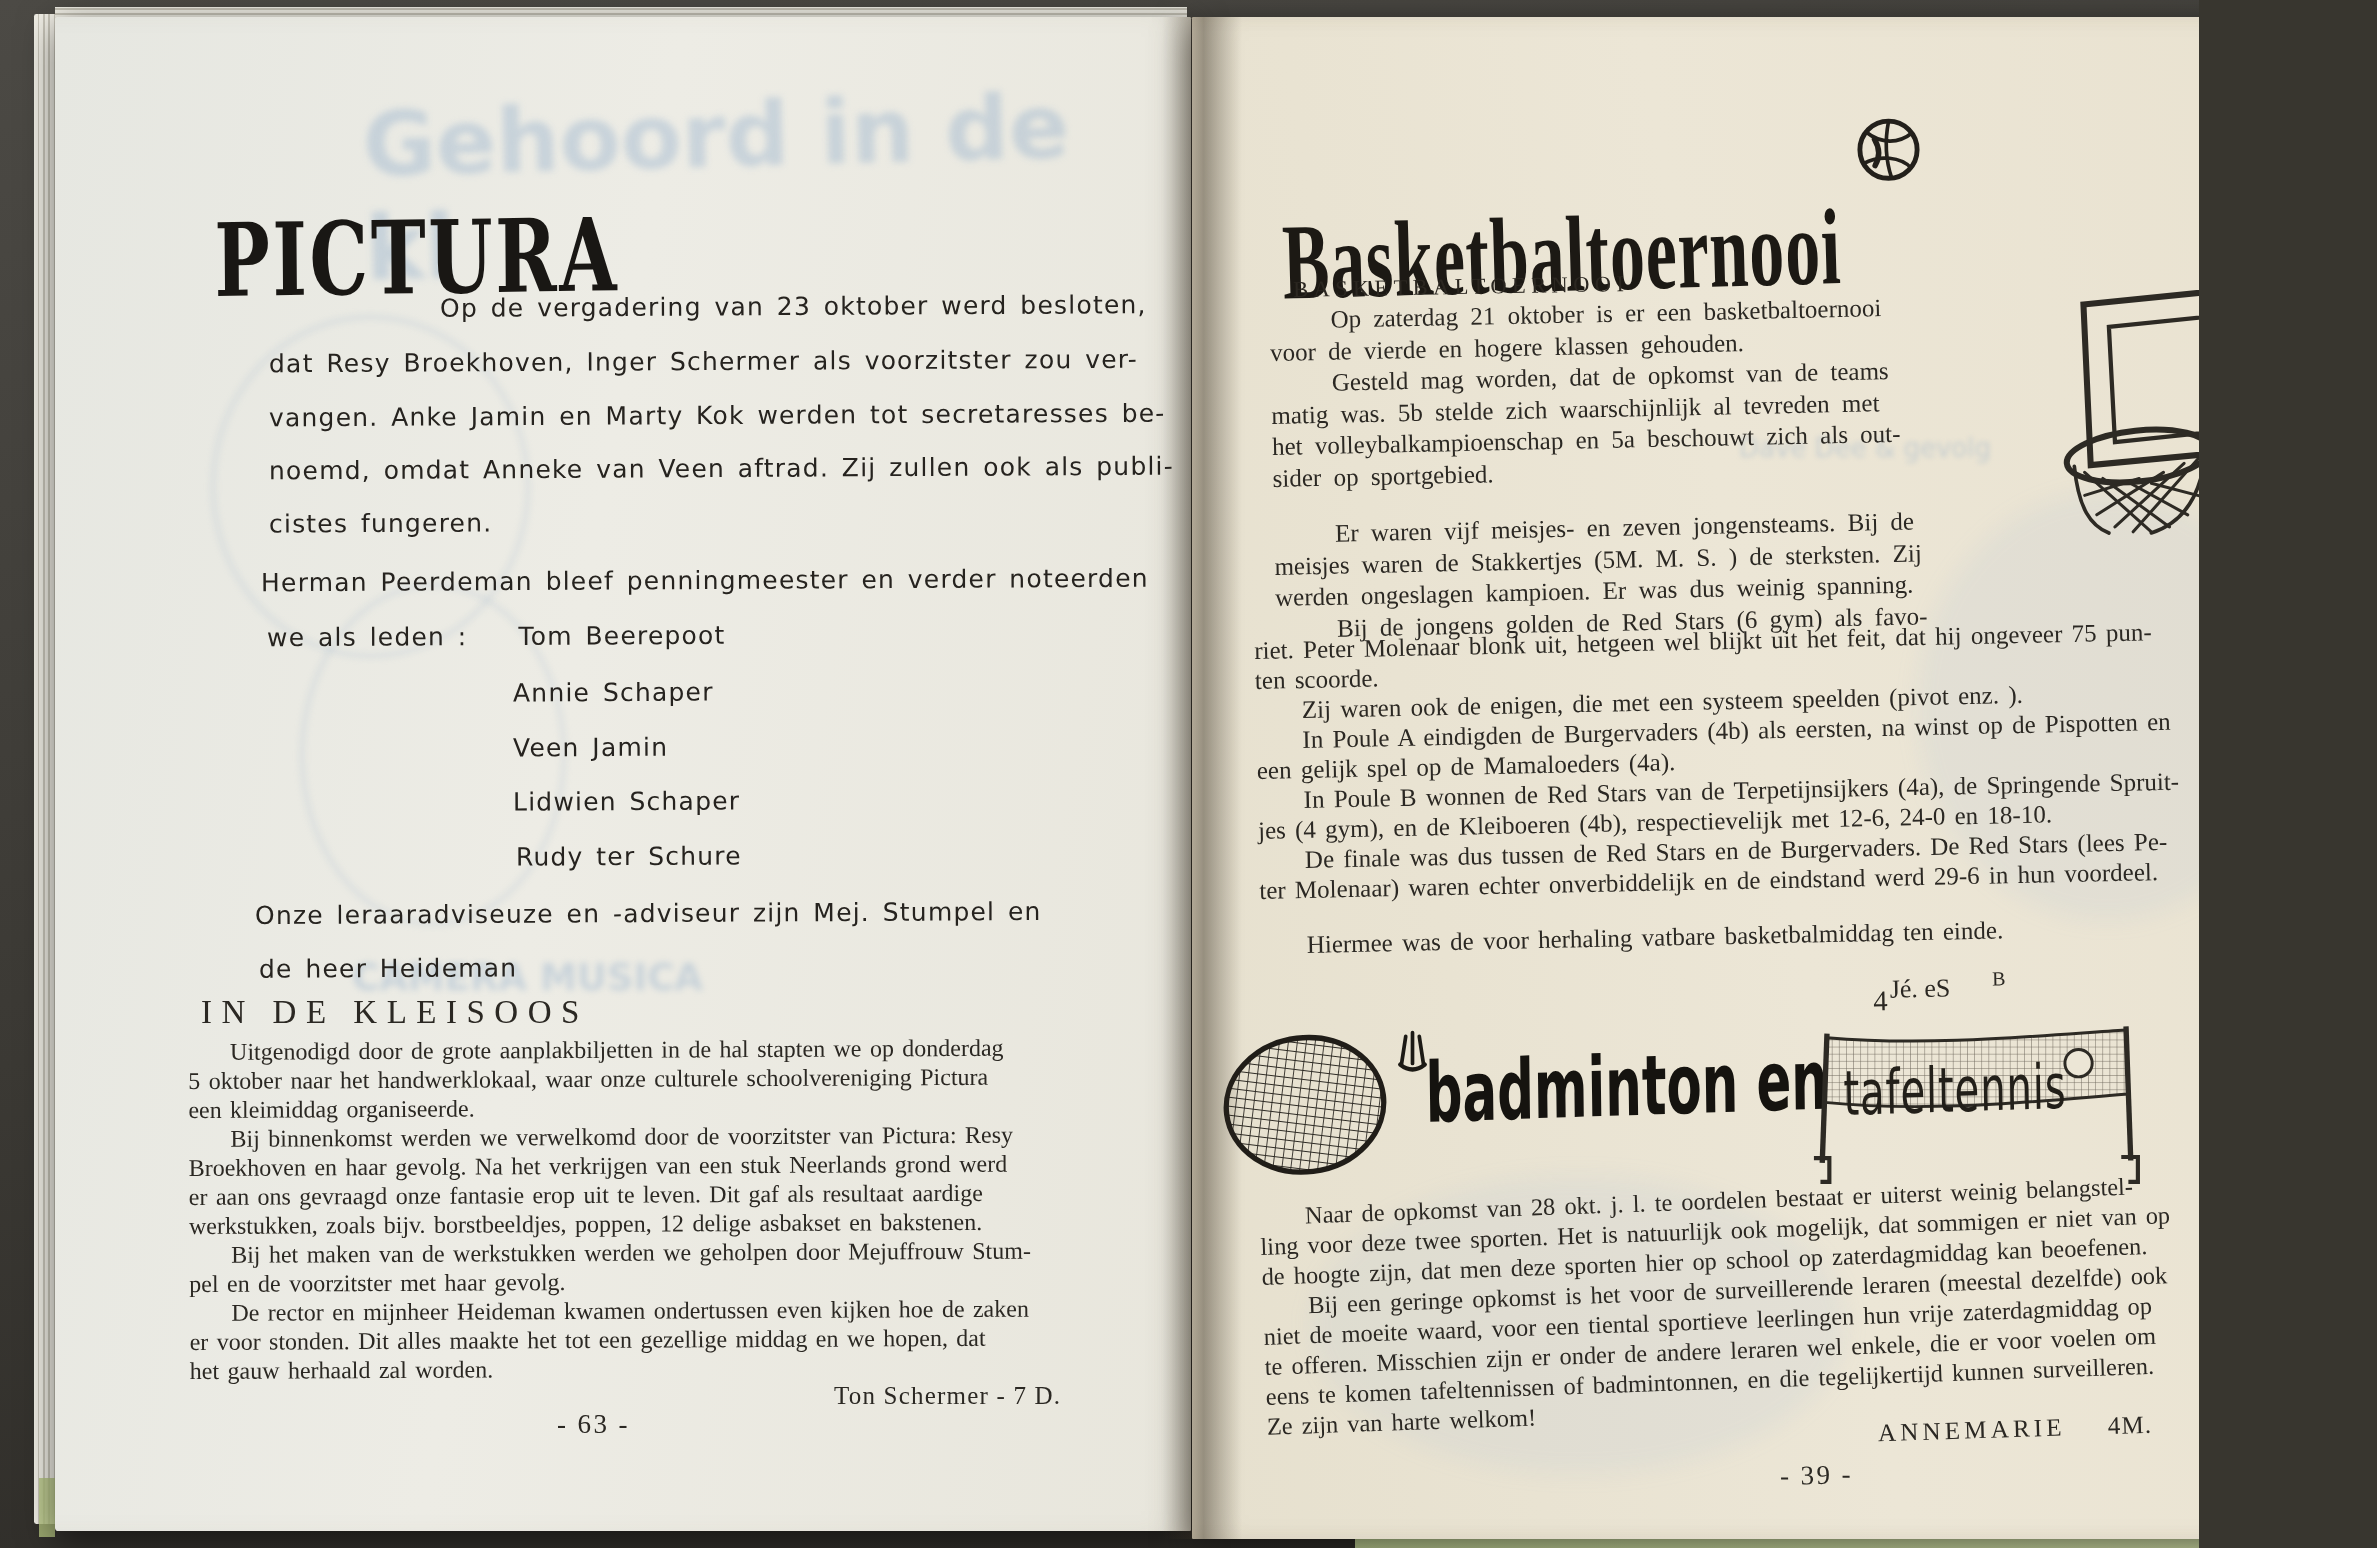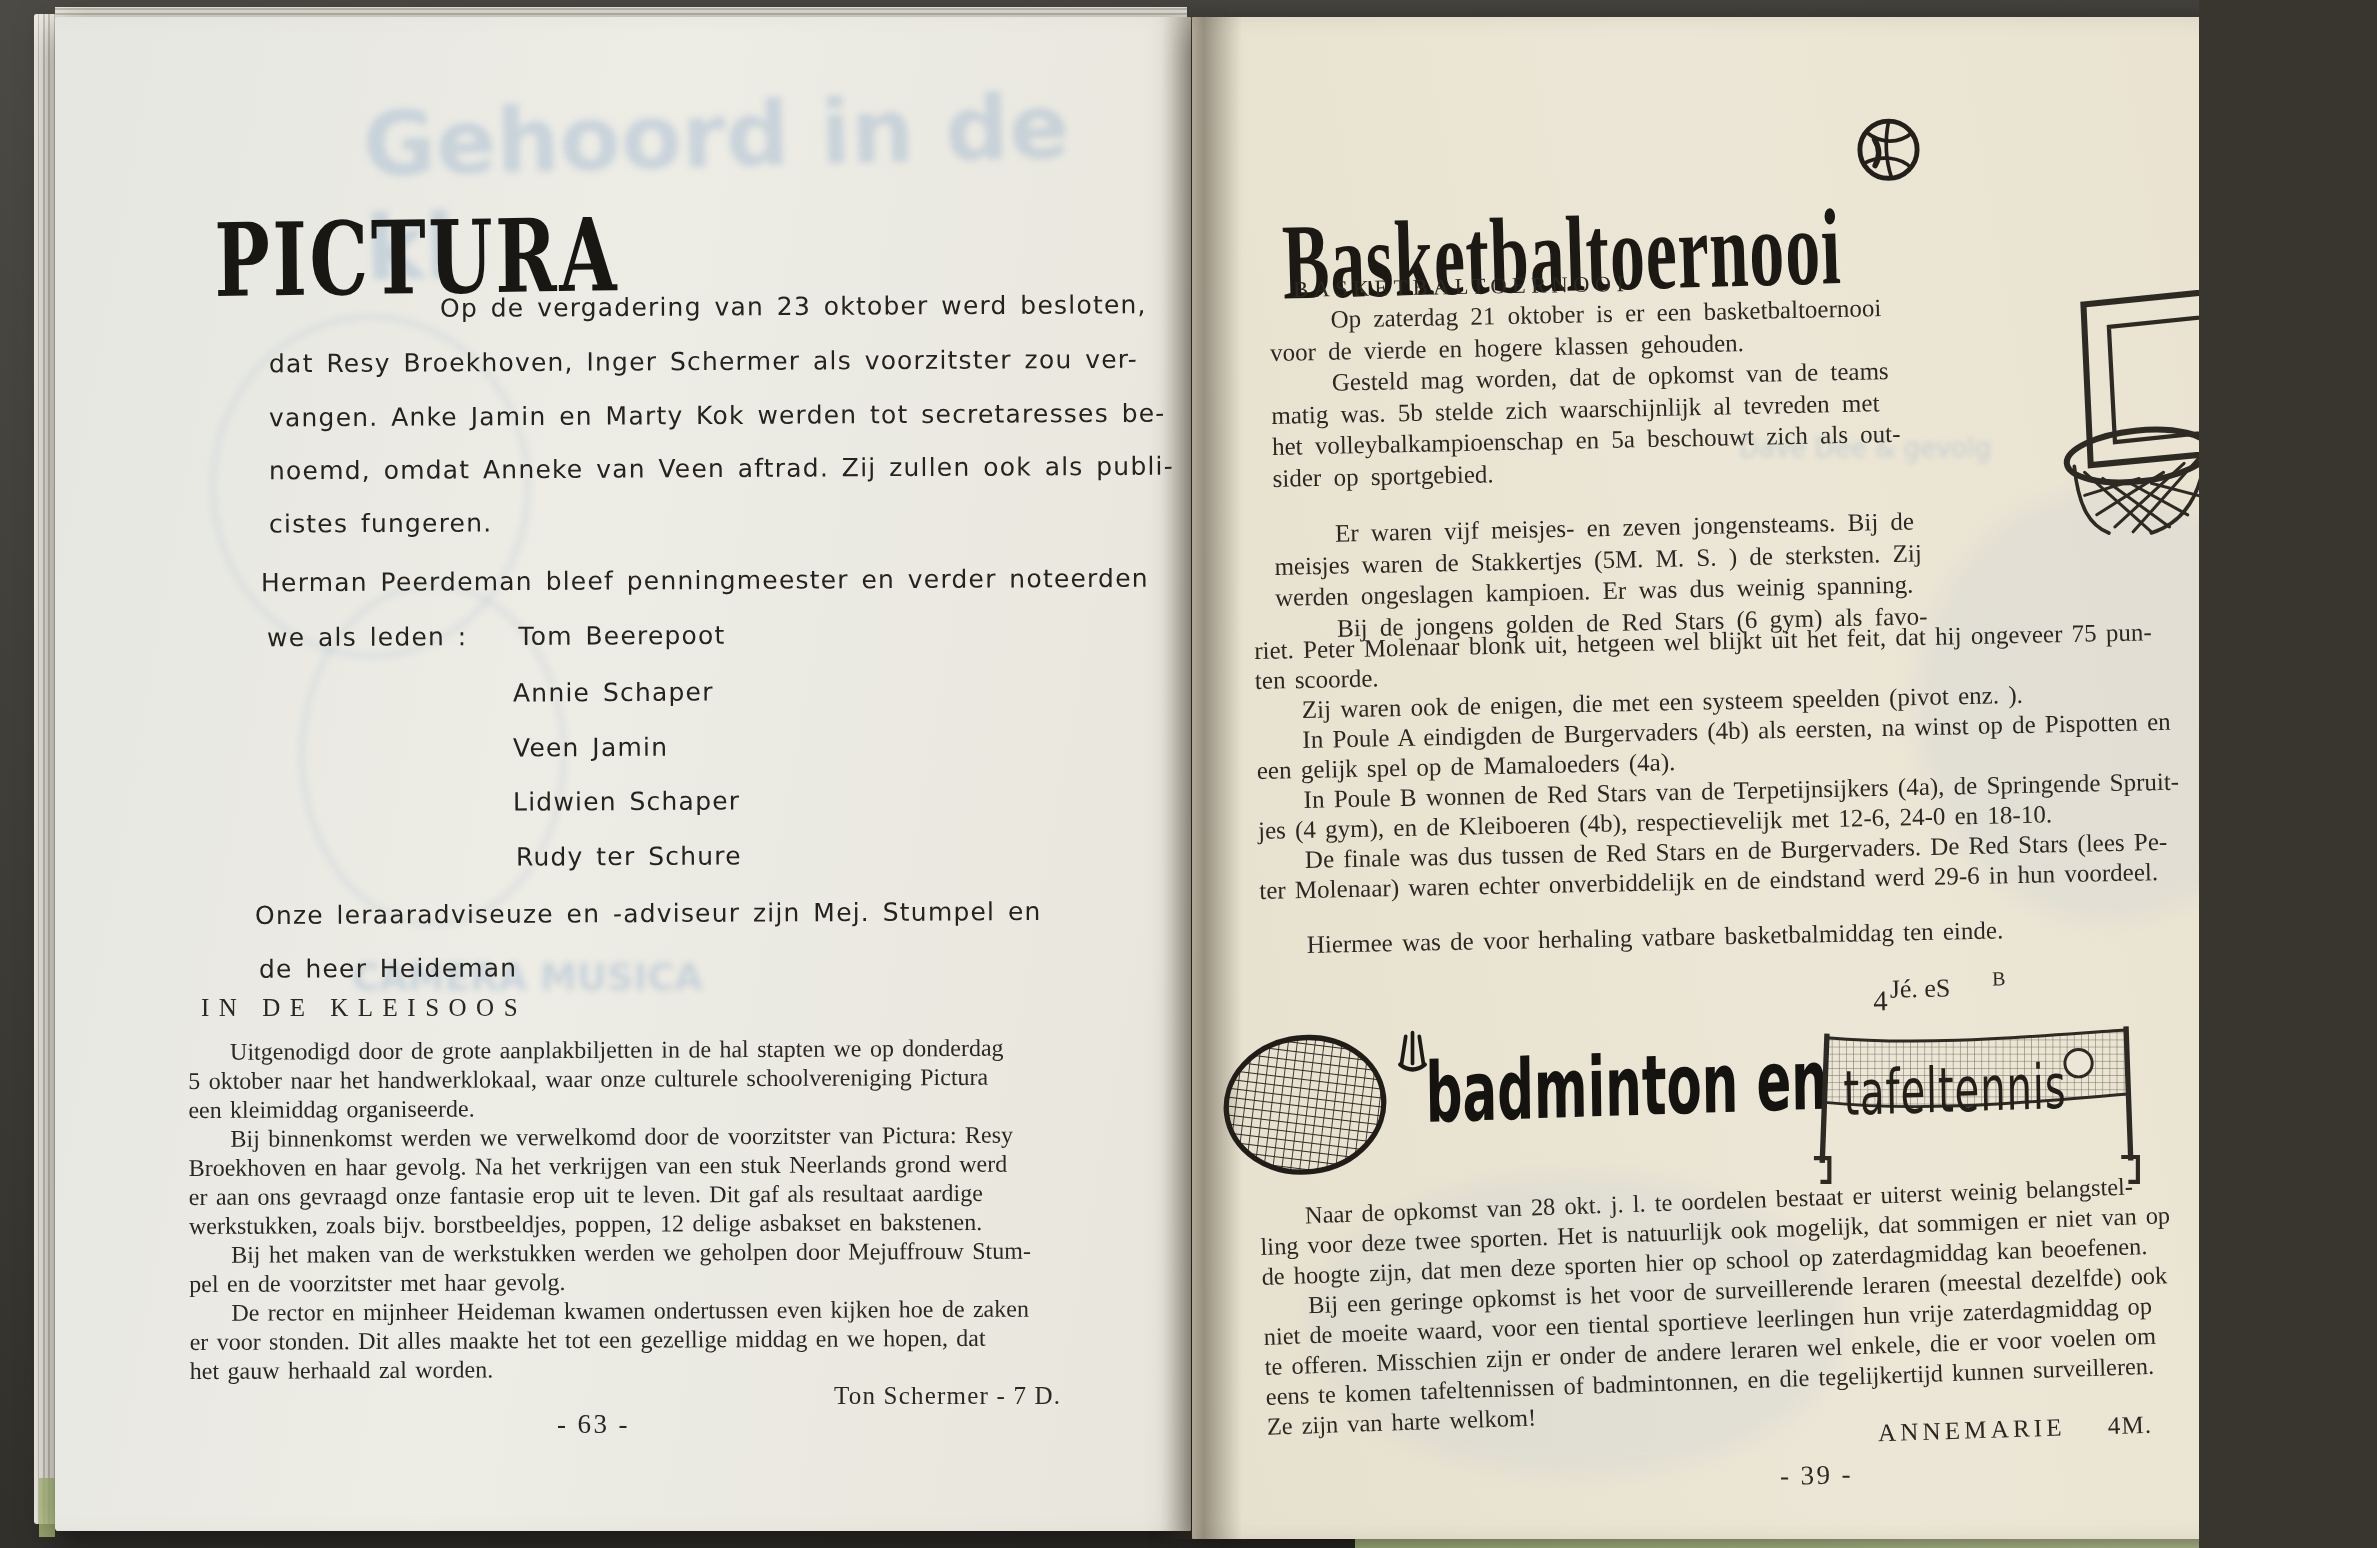--- a/index.html
+++ b/index.html
@@ -29,21 +29,21 @@
   .cover-right{position:absolute;left:2351px;top:369px;width:9.5px;height:1174px;background:#ccd8a0;opacity:.85;}
   .cover-left-bit{position:absolute;left:39px;top:1478px;width:15.5px;height:59px;background:#b4c47f;opacity:.8;}
   
   .t{position:absolute;color:#2b2823;}
   .line{white-space:pre-wrap;min-height:1em;}
   
   .pictura{font-family:"DejaVu Serif",serif;font-weight:bold;font-size:101px;line-height:1;
      color:#191714;letter-spacing:3.6px;transform:scaleX(.73) rotate(-.6deg);transform-origin:left top;}
   .hw{font-family:"DejaVu Sans",sans-serif;font-size:25px;letter-spacing:1.2px;word-spacing:3.6px;
      color:#26231f;white-space:pre;transform:rotate(-.3deg);}
-  .heading-left{font-size:25px;letter-spacing:9.5px;color:#2b2823;}
+  .heading-left{font-size:33px;letter-spacing:9.5px;color:#2b2823;}
   .typed-left{width:951px;font-size:24px;line-height:29px;word-spacing:2.4px;transform:rotate(-.3deg);transform-origin:left top;}
   .sig-left{font-size:25px;letter-spacing:1.2px;}
   .pageno{font-size:27px;letter-spacing:2.4px;}
   
   .bb-title{font-family:"Liberation Serif",serif;font-weight:600;font-size:100px;line-height:1;color:#1c1914;
      transform:rotate(-1.6deg) scaleX(.70) scaleY(1.08);transform-origin:left top;letter-spacing:1.2px;}
   .bb-heading{font-size:22.6px;letter-spacing:5.3px;color:#2b2721;transform:rotate(-1deg);}
   .bb-narrow{width:808px;font-size:25px;line-height:31.5px;word-spacing:6px;transform:rotate(-1.2deg);transform-origin:left top;}
   .bb-wide{width:1076px;font-size:25px;line-height:30px;word-spacing:3px;transform:rotate(-1.2deg);transform-origin:left top;}
   .bb-sig{font-size:26px;transform:rotate(-1.2deg);}

